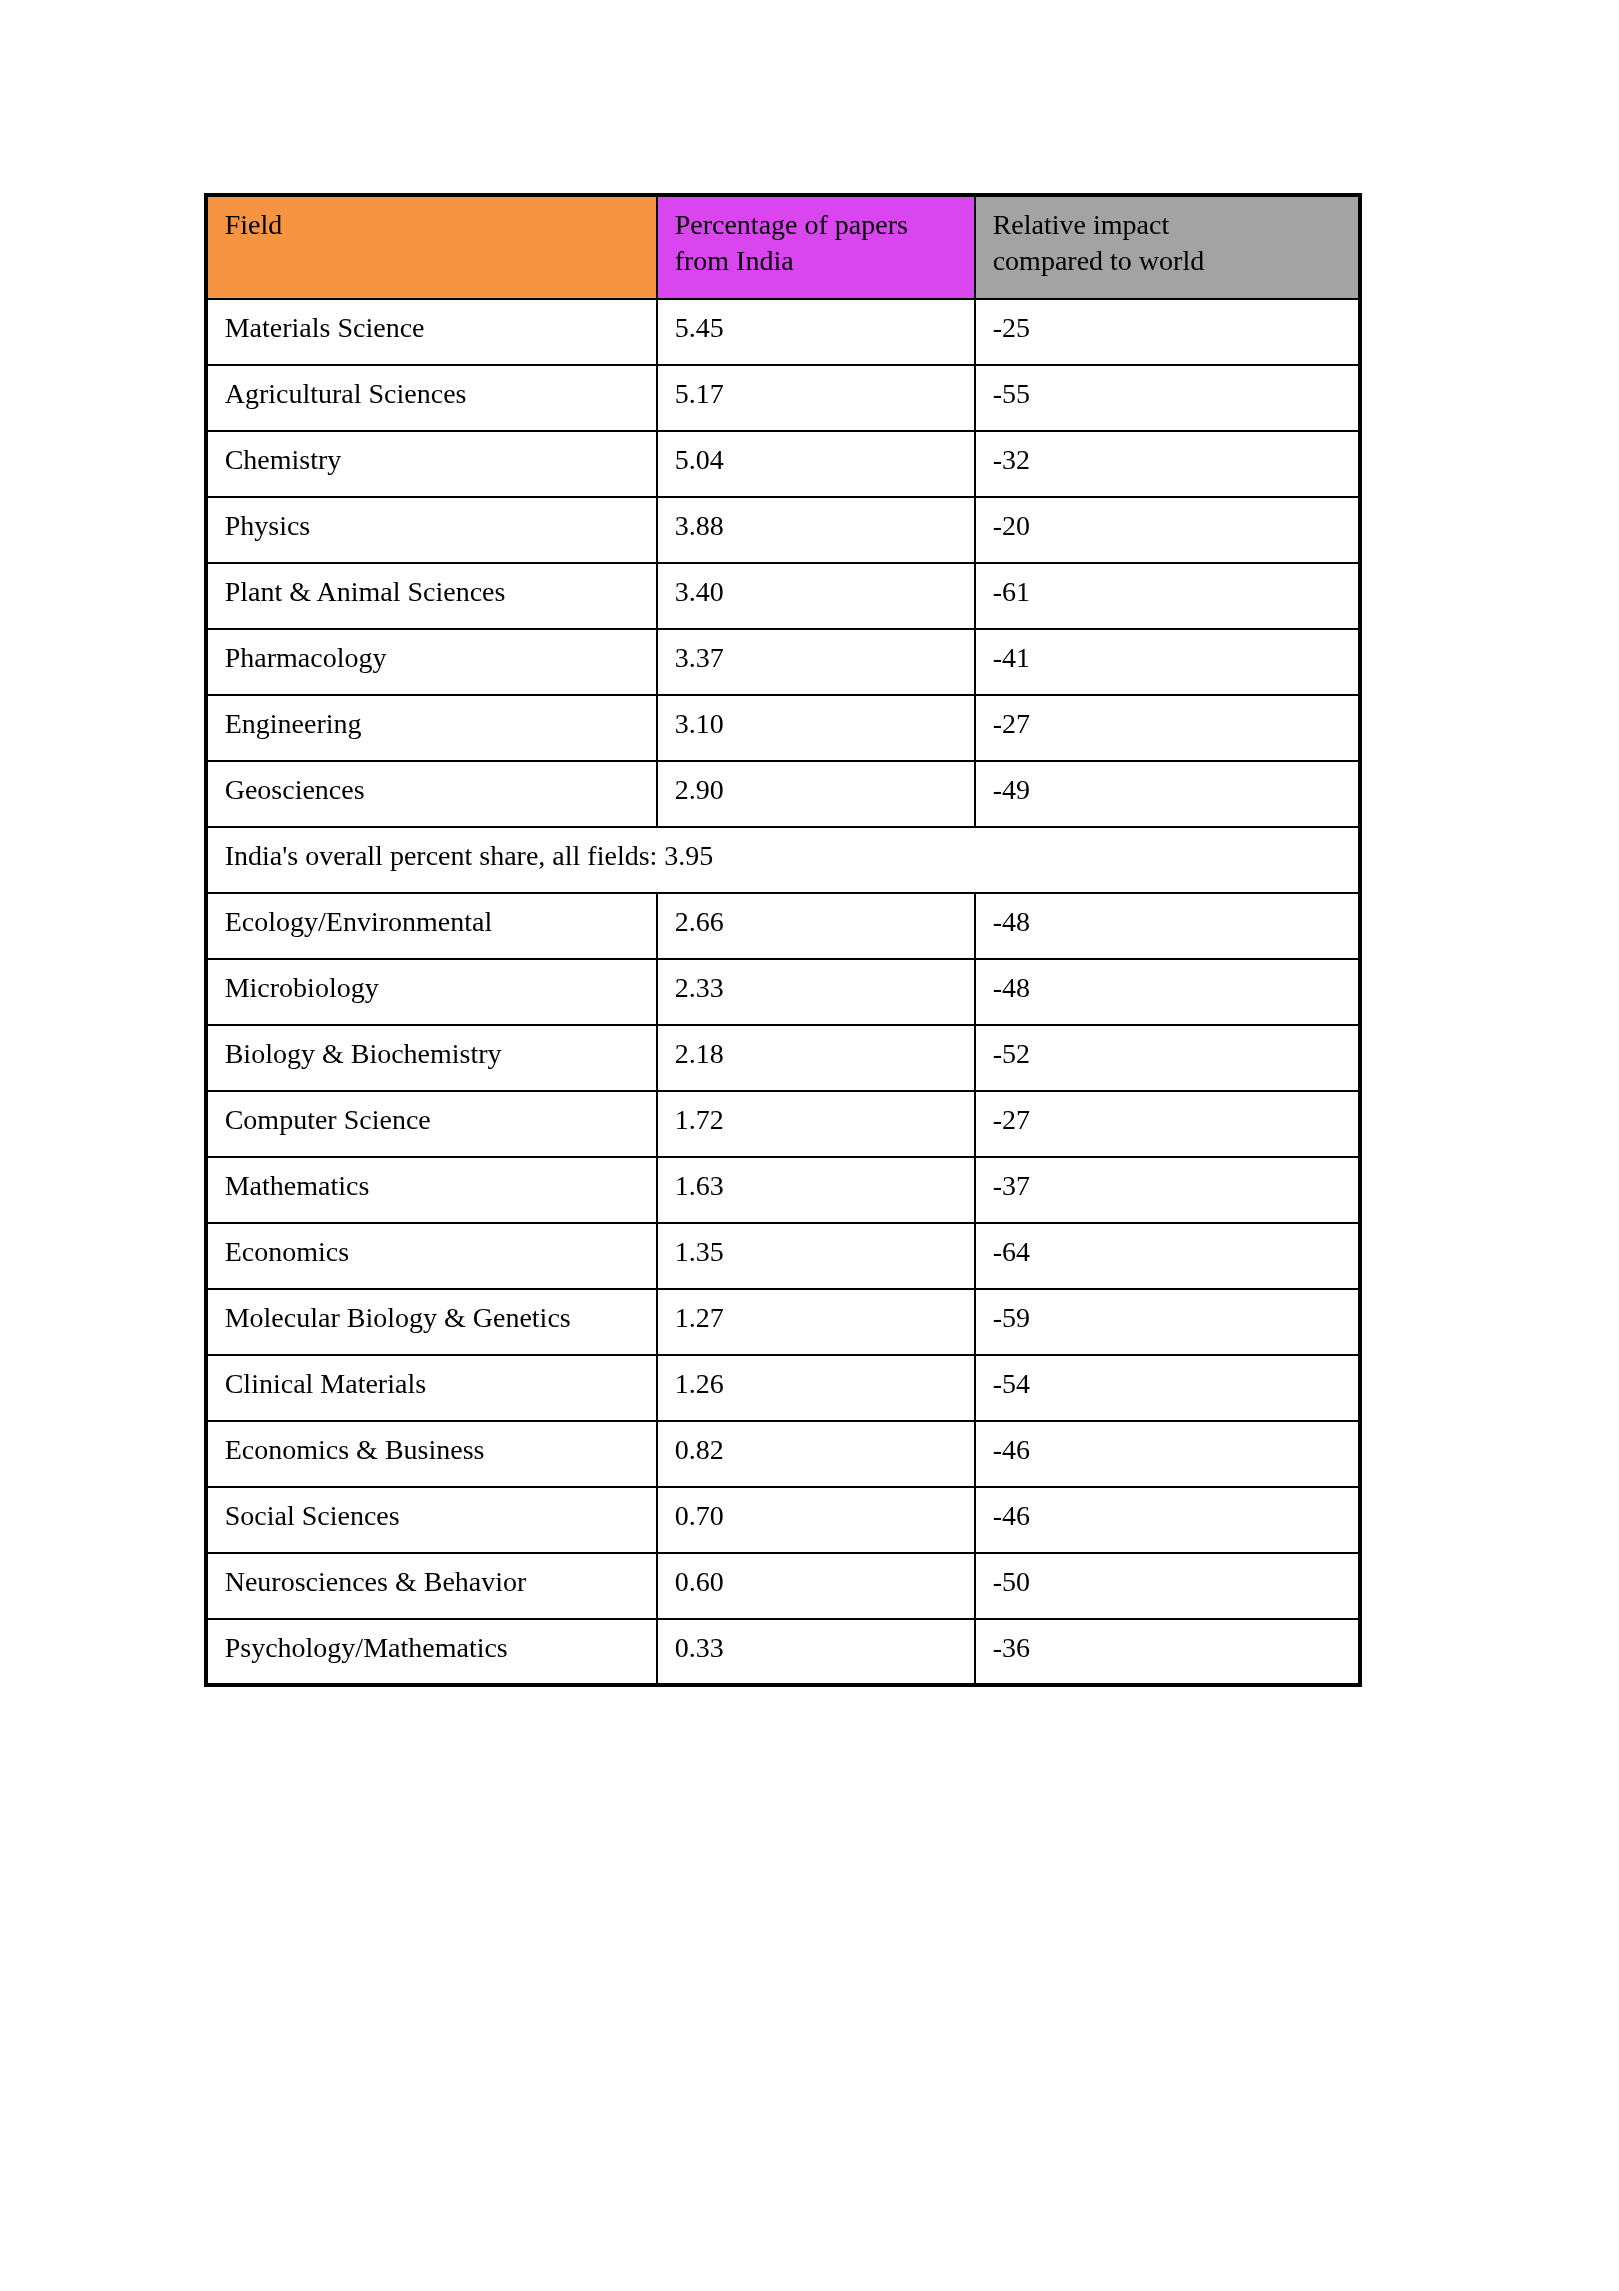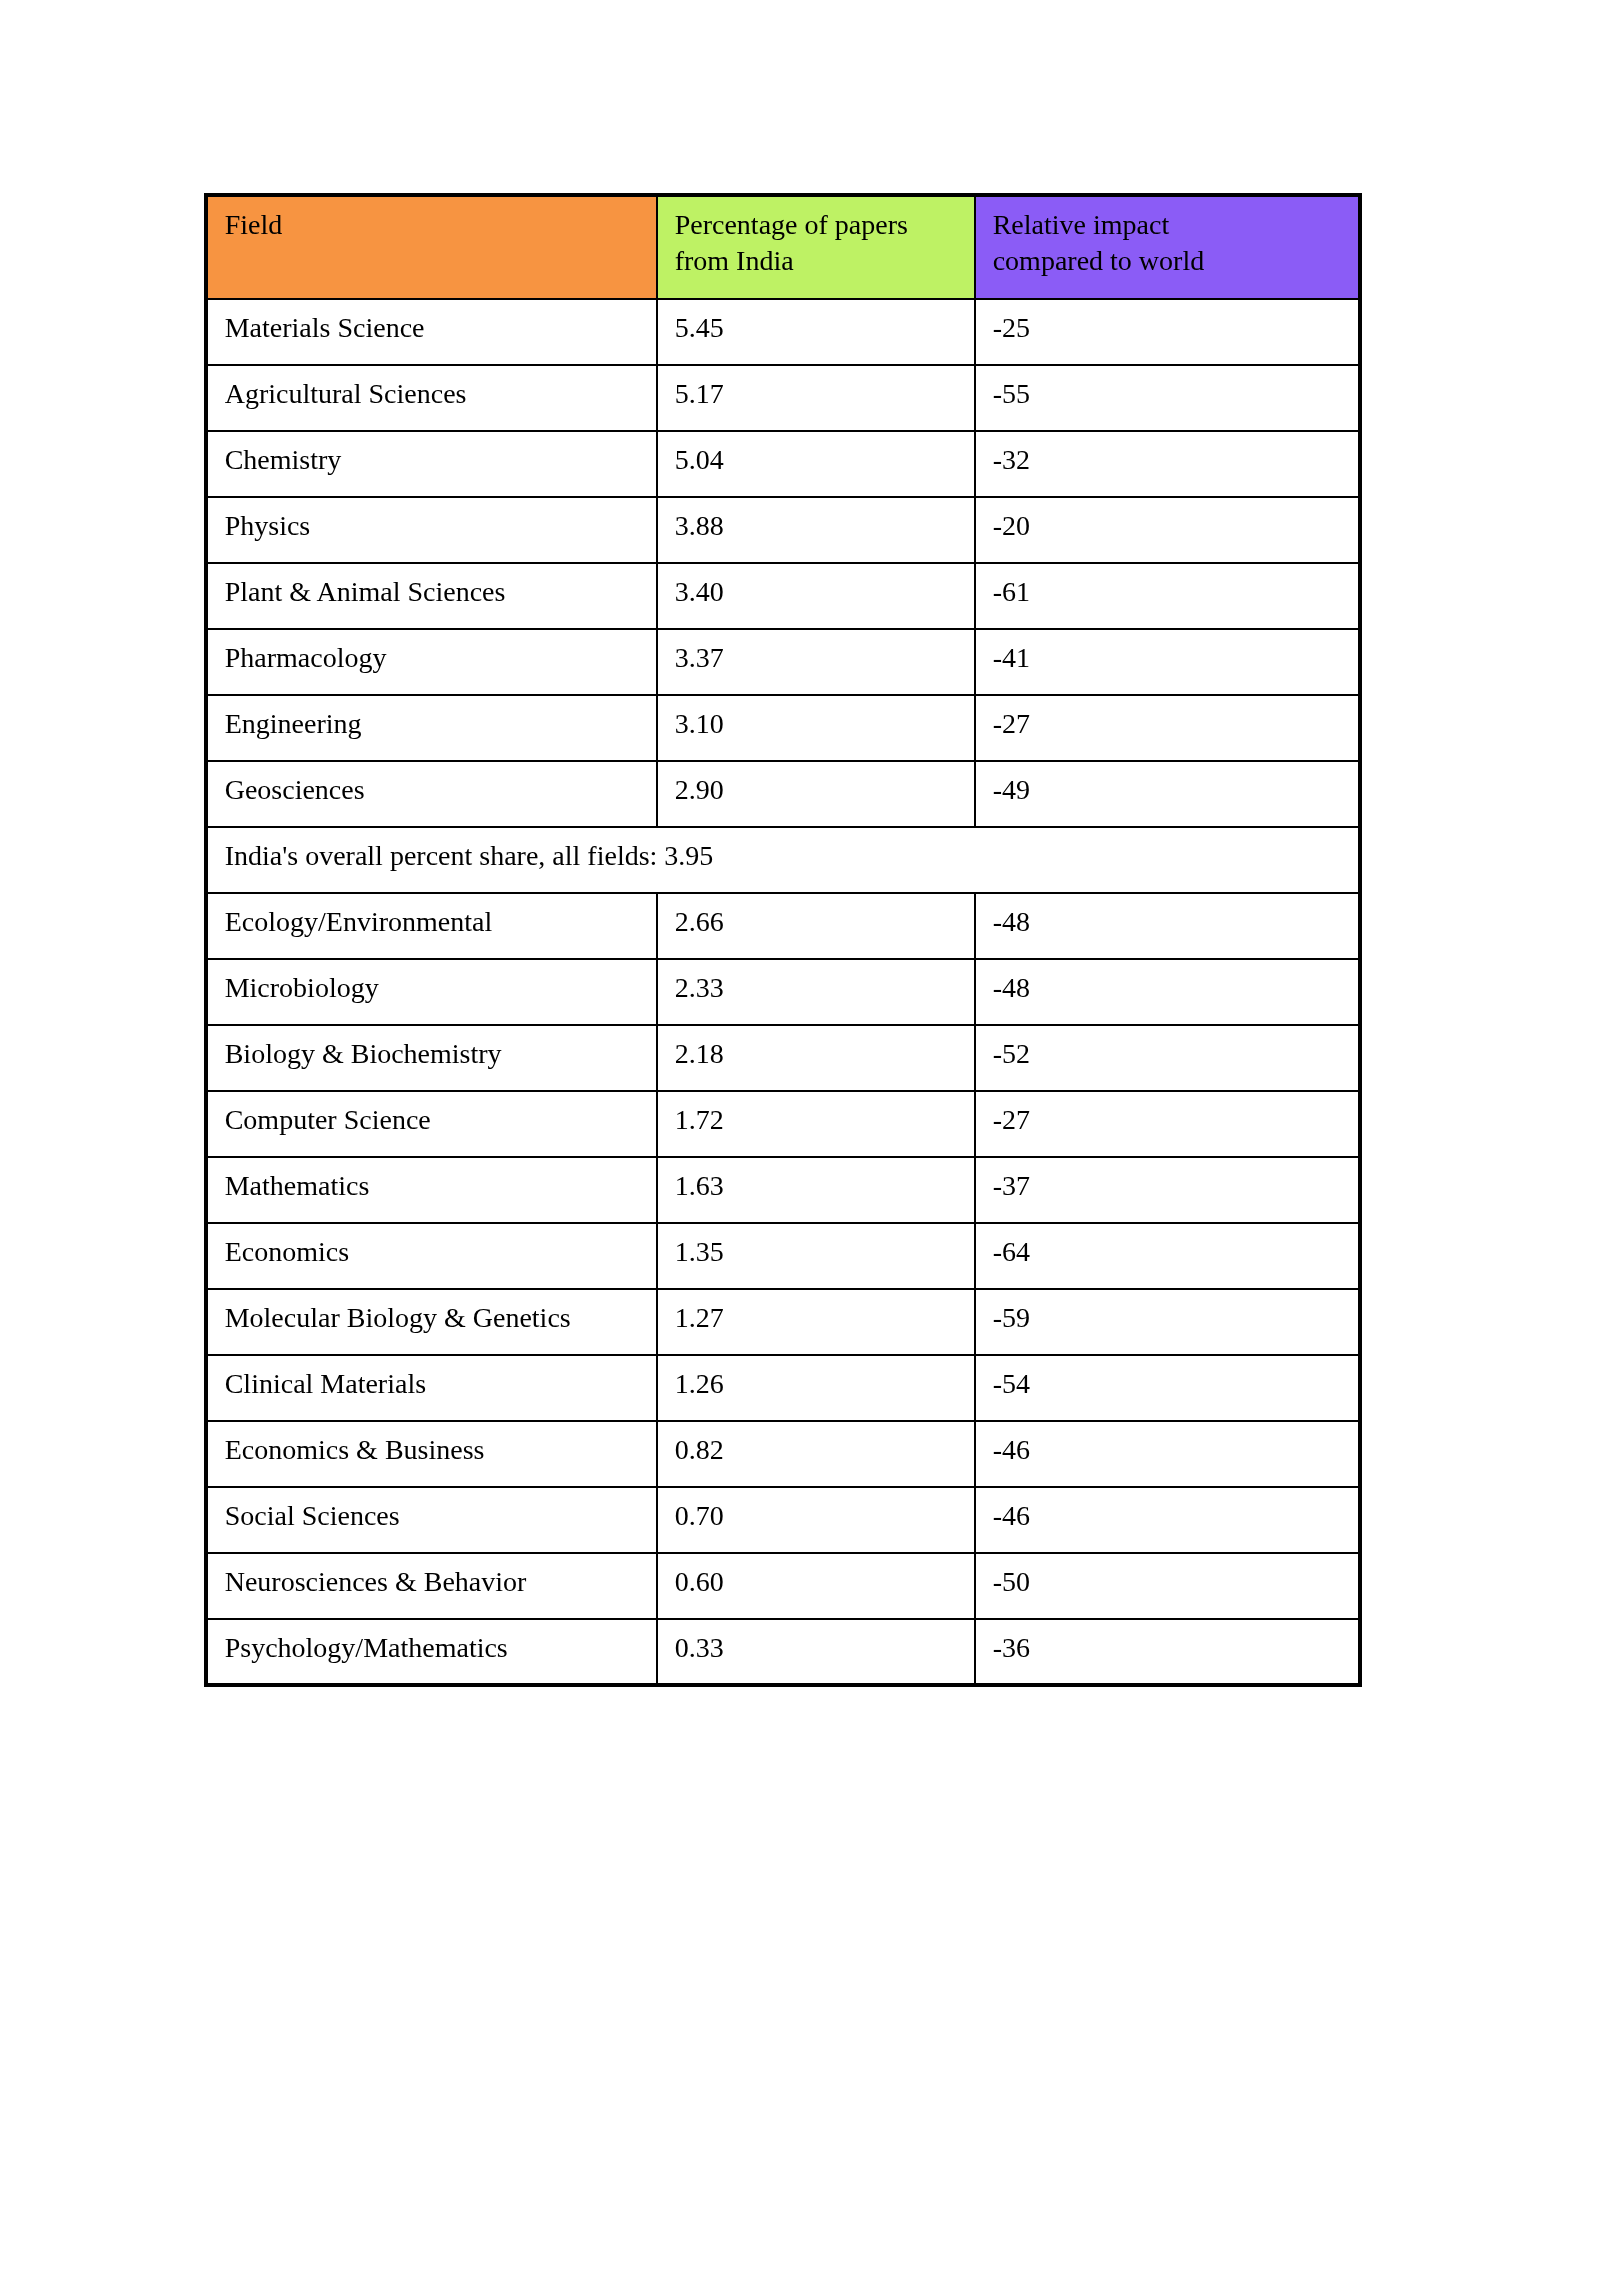--- a/index.html
+++ b/index.html
@@ -49,23 +49,23 @@
 <div class="page" style="background-color: rgb(255, 255, 255);">
   <table class="data-table">
     <colgroup>
       <col class="col-field">
       <col class="col-pct">
       <col class="col-impact">
     </colgroup>
     <thead>
       <tr>
         <th style="background-color: rgb(247, 148, 65);">Field</th>
-        <th style="background-color: #bef264;">Percentage of papers
+        <th style="background-color: #d946ef;">Percentage of papers
 from India</th>
-        <th style="background-color: #8b5cf6;">Relative impact
+        <th style="background-color: #a3a3a3;">Relative impact
 compared to world</th>
       </tr>
     </thead>
     <tbody>
       <tr>
         <td>Materials Science</td>
         <td>5.45</td>
         <td>-25</td>
       </tr>
       <tr>

